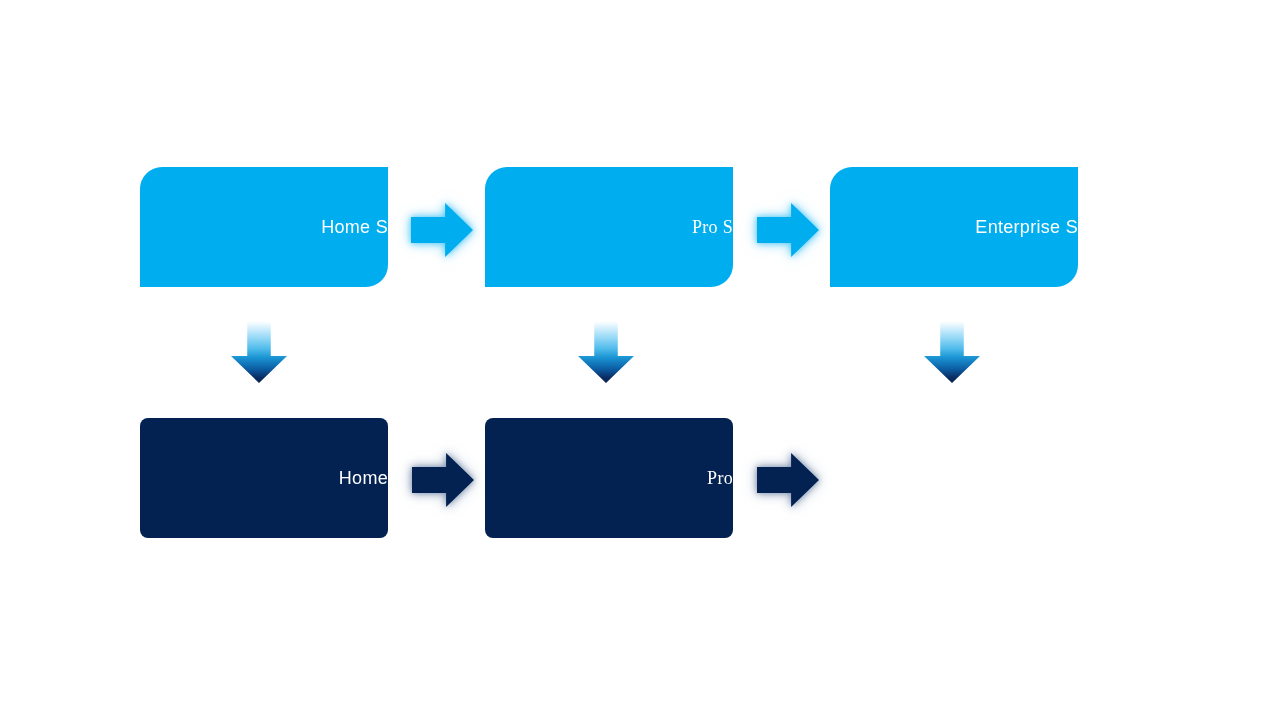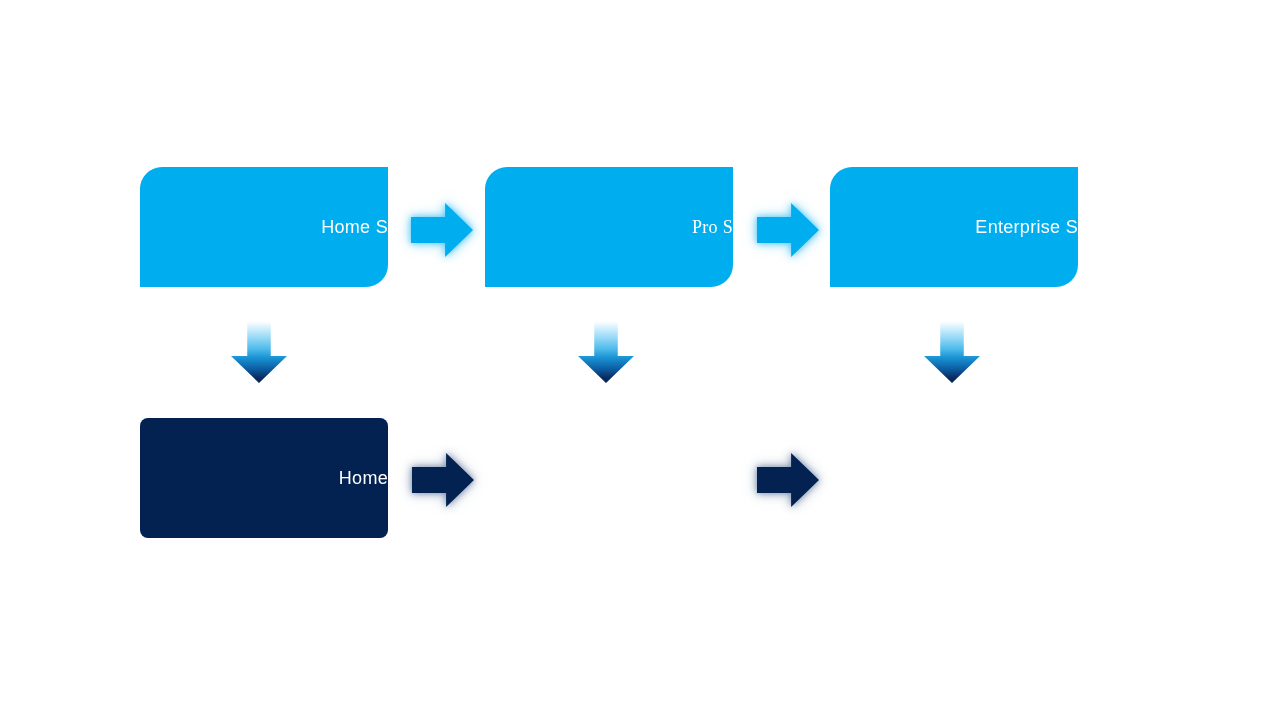--- a/index.html
+++ b/index.html
@@ -86,20 +86,23 @@
     <div class="arrow-right cyan"></div>
   </div>
 
   <div class="arrow-down" style="left:231px;top:320px;"></div>
   <div class="arrow-down" style="left:578px;top:320px;"></div>
   <div class="arrow-down" style="left:924px;top:320px;"></div>
 
   <div class="box bottom-row col1 row-bottom">
     <span>Home</span>
   </div>
+  <div class="box bottom-row col2 row-bottom">
+    <span>Pro</span>
+  </div>
 
   <div class="arrow-wrap glow-navy" style="left:412px;top:453px;">
     <div class="arrow-right navy"></div>
   </div>
   <div class="arrow-wrap glow-navy" style="left:757px;top:453px;">
     <div class="arrow-right navy"></div>
   </div>
 
 </div>
 

